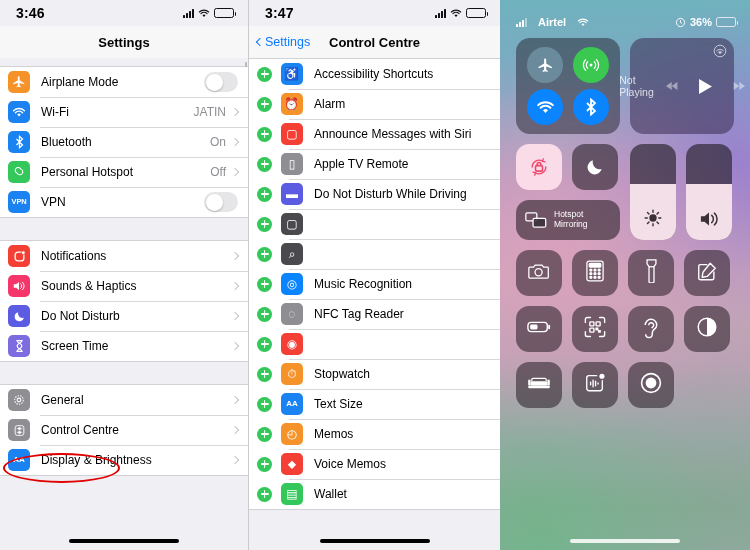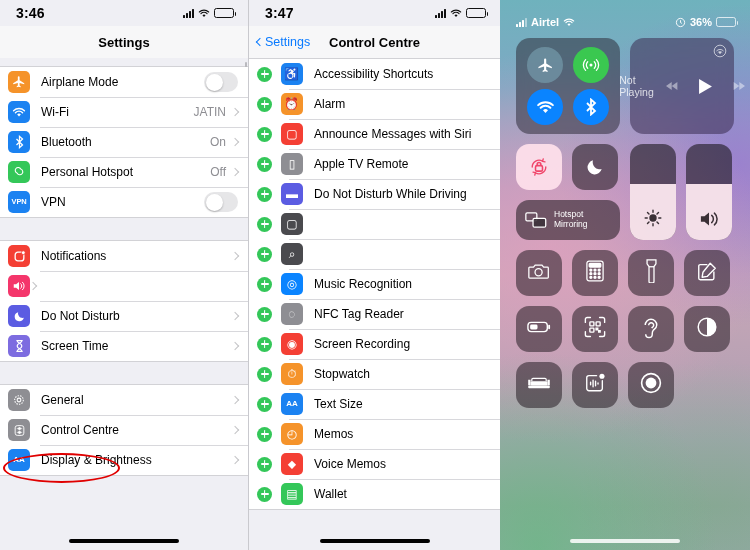--- a/index.html
+++ b/index.html
@@ -104,21 +104,21 @@
     width: 250px; height: 550px; position: relative; overflow: hidden;
     background:
       radial-gradient(120% 60% at 15% 100%, rgba(90,190,120,.55), rgba(90,190,120,0) 60%),
       radial-gradient(90% 45% at 85% 92%, rgba(120,170,130,.35), rgba(0,0,0,0) 60%),
       radial-gradient(130% 55% at 20% 45%, rgba(224,160,190,.75), rgba(224,160,190,0) 65%),
       radial-gradient(110% 45% at 95% 30%, rgba(150,120,210,.75), rgba(150,120,210,0) 65%),
       linear-gradient(180deg, #6fb2bd 0%, #7fa8c4 16%, #b69cc0 34%, #c9a7b8 50%,
                       #b9a2b4 66%, #9fa7ac 80%, #8fa79d 92%, #93a9a4 100%);
   }
   .cc .statusbar { color: #fff; height: 34px; padding-top: 10px; }
-  .cc .sb-left { display: flex; align-items: center; gap: 4px; font-size: 11px; font-weight: 600;}
+  .cc .sb-left { display: flex; align-items: center; gap: 11px; font-size: 11px; font-weight: 600;}
   .cc .bars i { background: #fff; }
   .cc .batt { border-color: rgba(255,255,255,.75); }
   .cc .batt::after { background: rgba(255,255,255,.75); }
   .cc .batt .fill { background: #fff; width: 36%; }
   .cc .pct { font-size: 11px; font-weight: 600; }
 
   .cc-body { padding: 4px 16px 0 16px; }
   .cc-row1 { display: flex; gap: 10px; }
   .tile { border-radius: 14px; background: rgba(38,34,46,.5);
           backdrop-filter: blur(8px); }
@@ -255,20 +255,21 @@
           <span class="label">Notifications</span>
           <span class="chev"></span>
         </div>
         <div class="row">
           <span class="ic" style="background:#f4366b">
             <svg width="14" height="12" viewBox="0 0 24 20" fill="#fff">
                 <path d="M3 7h4l5-4v14l-5-4H3z"></path>
                 <path d="M15 6a5 5 0 0 1 0 8M18 3.5a8.5 8.5 0 0 1 0 13" stroke="#fff" stroke-width="1.7" fill="none" stroke-linecap="round"></path>
               </svg>
           </span>
+          <span class="label">Sounds &amp; Haptics</span>
           <span class="chev"></span>
         </div>
         <div class="row">
           <span class="ic" style="background:#5b5ce2">
             <svg width="13" height="13" viewBox="0 0 24 24" fill="#fff">
                 <path d="M20 14.5A8.6 8.6 0 0 1 9.5 4 8.6 8.6 0 1 0 20 14.5z"></path>
               </svg>
           </span>
           <span class="label">Do Not Disturb</span>
           <span class="chev"></span>
@@ -390,21 +391,20 @@
             <span class="label">Music Recognition</span>
           </div>
           <div class="row">
             <span class="plus"></span>
             <span class="ic" style="background:#8e8e93;font-size:12px">◌</span>
             <span class="label">NFC Tag Reader</span>
           </div>
           <div class="row">
             <span class="plus"></span>
             <span class="ic" style="background:#f43f34;font-size:12px">◉</span>
-            <span class="label">Screen Recording</span>
           </div>
           <div class="row">
             <span class="plus"></span>
             <span class="ic" style="background:#f5932a;font-size:12px">⏱</span>
             <span class="label">Stopwatch</span>
           </div>
           <div class="row">
             <span class="plus"></span>
             <span class="ic" style="background:#1b82f1;font-size:8px;font-weight:bold">AA</span>
             <span class="label">Text Size</span>

